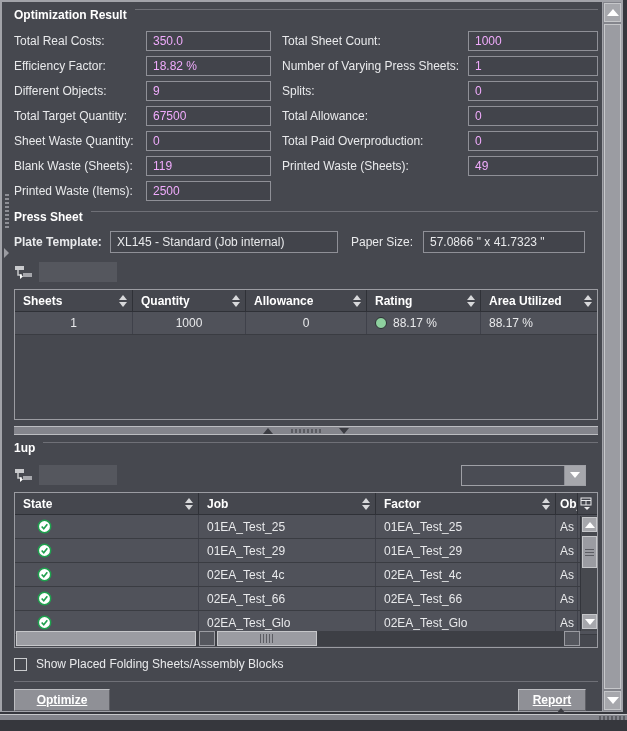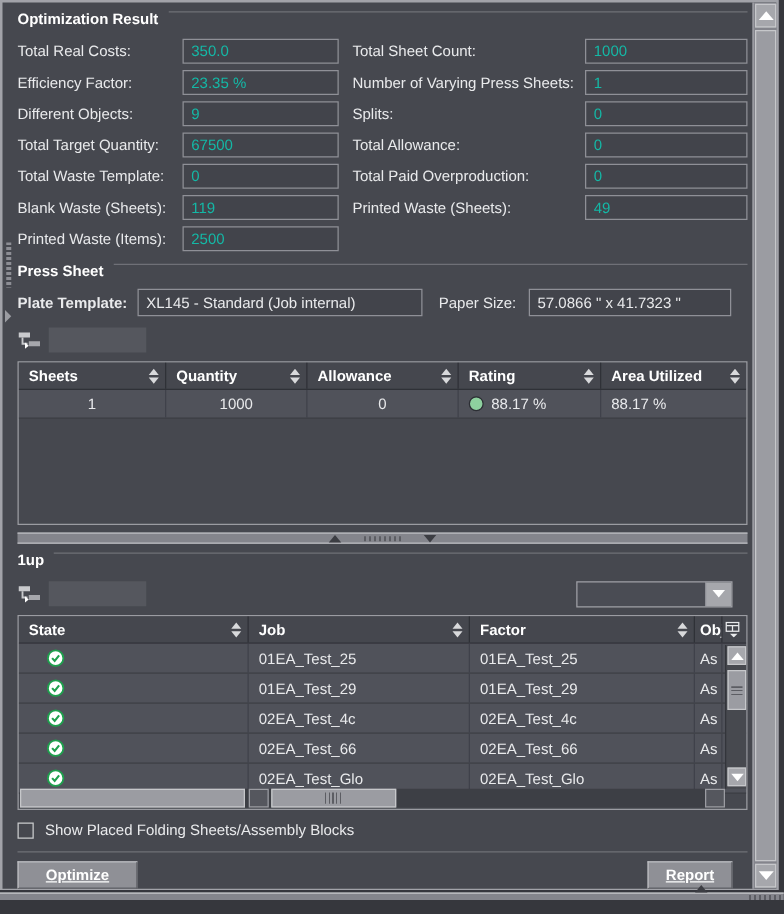--- a/index.html
+++ b/index.html
@@ -22,21 +22,21 @@
   .grp-head { display:flex; align-items:flex-start; gap:8px; height:16px; }
   .grp-title { font-weight:bold; color:#ffffff; white-space:nowrap; }
   .grp-line { flex:1; height:1px; background:#6f7077; margin-top:1px; }
 
   
   .opt-grid { display:grid; grid-template-columns:132px 126px 196px 130px;
     row-gap:5px; margin-top:7px; align-items:center; }
   .flabel { white-space:nowrap; overflow:hidden; }
   .flabel.r { padding-left:10px; }
   .fbox { height:20px; background:#42444b; border:1px solid #8f9097; display:flex;
-    align-items:center; padding:0 6px; color:#14b8a6; width:125px; }
+    align-items:center; padding:0 6px; color:#f0abfc; width:125px; }
   .fbox.wide { width:130px; }
 
   
   .ps-row { display:flex; align-items:center; margin-top:5px; height:22px; }
   .ps-row .fbox2 { height:22px; background:#42444b; border:1px solid #8f9097;
     display:flex; align-items:center; padding:0 6px; }
   .filter-row { display:flex; align-items:center; margin-top:8px; height:22px; gap:5px; }
   .filter-input { width:78px; height:20px; background:#55575e; border:none; color:#e9eaec;
     font-family:"Liberation Sans",sans-serif; font-size:12px; padding:0 5px; }
   .tbl { margin-top:6px; border:1px solid #9b9ca2; background:#46484f; position:relative; overflow:hidden; }
@@ -136,35 +136,35 @@
         <span class="grp-title">Optimization Result</span>
         <span class="grp-line"></span>
       </div>
       <div class="opt-grid">
         <span class="flabel">Total Real Costs:</span>
         <span class="fbox">350.0</span>
         <span class="flabel r">Total Sheet Count:</span>
         <span class="fbox wide">1000</span>
 
         <span class="flabel">Efficiency Factor:</span>
-        <span class="fbox">23.35 %</span>
+        <span class="fbox">18.82 %</span>
         <span class="flabel r">Number of Varying Press Sheets:</span>
         <span class="fbox wide">1</span>
 
         <span class="flabel">Different Objects:</span>
         <span class="fbox">9</span>
         <span class="flabel r">Splits:</span>
         <span class="fbox wide">0</span>
 
         <span class="flabel">Total Target Quantity:</span>
         <span class="fbox">67500</span>
         <span class="flabel r">Total Allowance:</span>
         <span class="fbox wide">0</span>
 
-        <span class="flabel">Total Waste Template:</span>
+        <span class="flabel">Sheet Waste Quantity:</span>
         <span class="fbox">0</span>
         <span class="flabel r">Total Paid Overproduction:</span>
         <span class="fbox wide">0</span>
 
         <span class="flabel">Blank Waste (Sheets):</span>
         <span class="fbox">119</span>
         <span class="flabel r">Printed Waste (Sheets):</span>
         <span class="fbox wide">49</span>
 
         <span class="flabel">Printed Waste (Items):</span>

